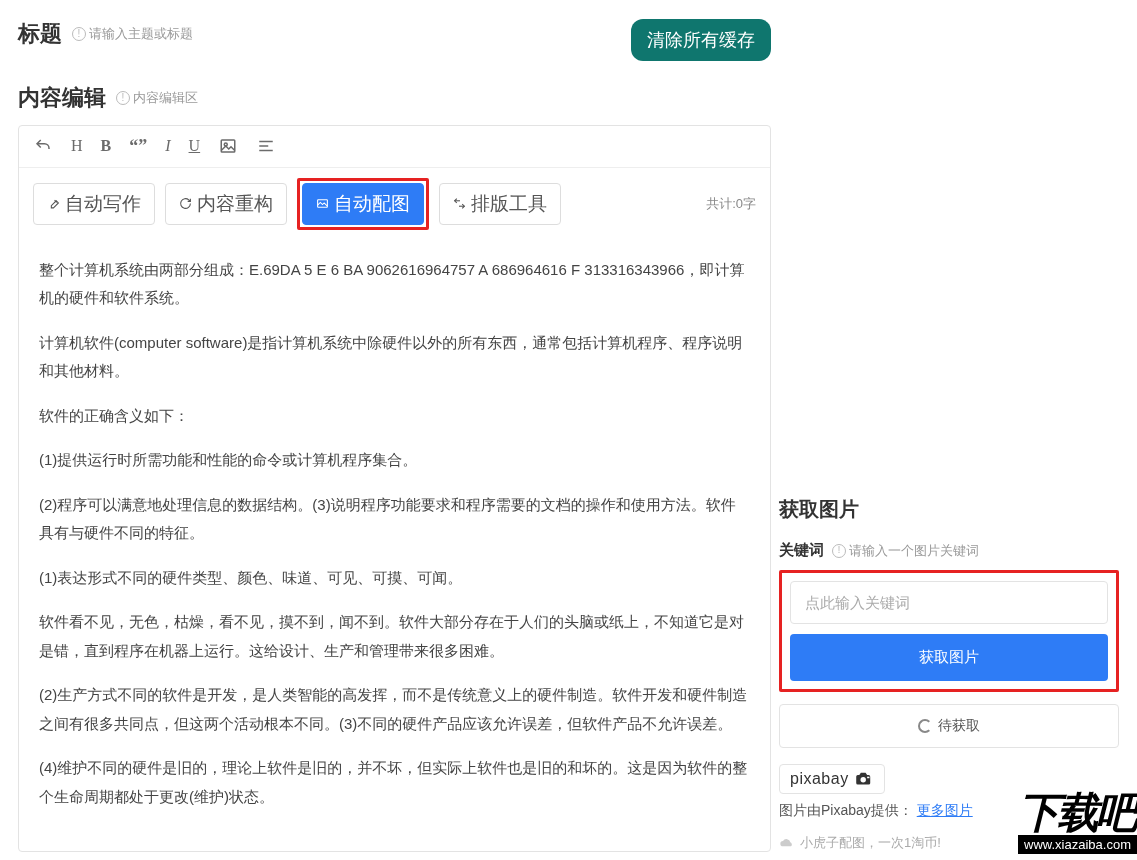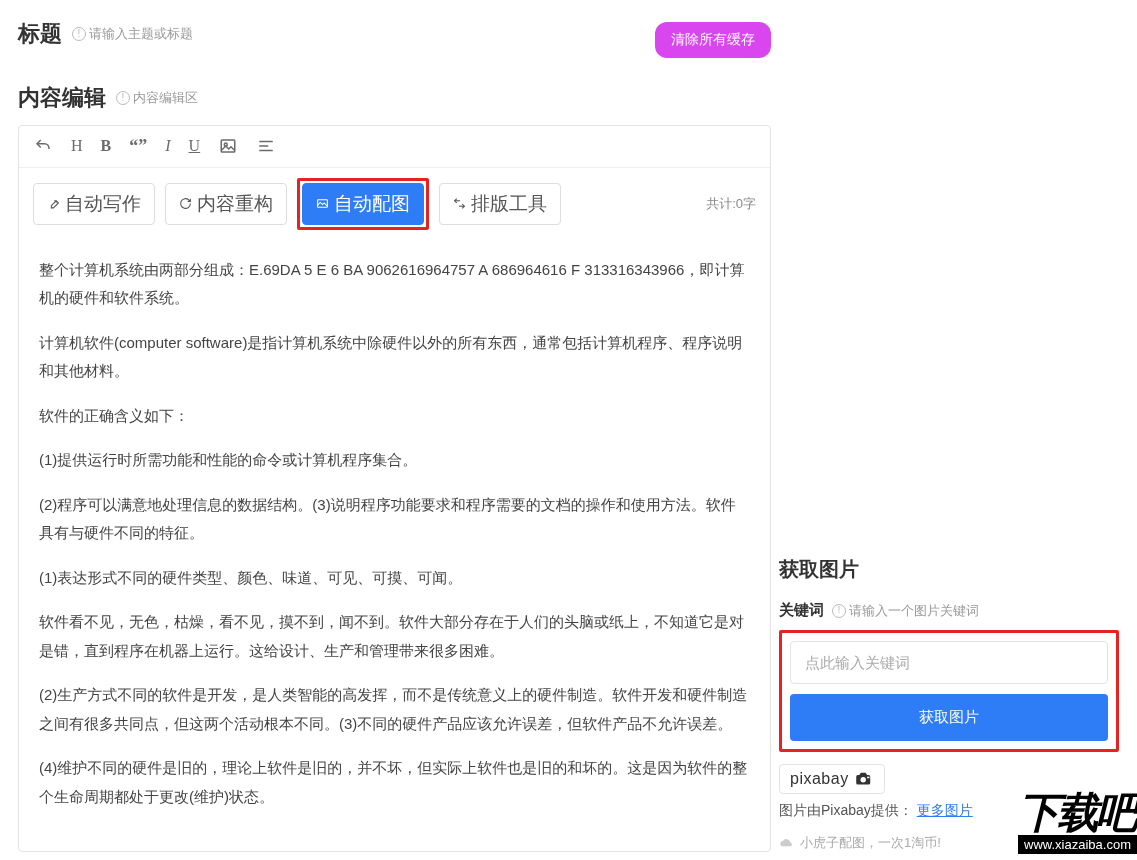--- a/index.html
+++ b/index.html
@@ -7,21 +7,21 @@
 .container { display: flex; padding: 20px 18px 8px 18px; gap: 8px; height: 100%; align-items: flex-end; }
 .main { flex: 1; min-width: 0; }
 .sidebar { width: 340px; flex-shrink: 0; }
 
 .section-header { display: flex; align-items: center; gap: 10px; margin-bottom: 12px; }
 .section-title { font-size: 22px; font-weight: 700; color: #333; }
 .section-hint { font-size: 13px; color: #999; display: inline-flex; align-items: center; gap: 3px; }
 .hint-icon { display: inline-flex; width: 14px; height: 14px; border: 1px solid #bbb; border-radius: 50%; align-items: center; justify-content: center; font-size: 10px; color: #bbb; font-style: normal; }
 
 .title-row { display: flex; justify-content: space-between; align-items: center; margin-bottom: 12px; }
-.btn-primary { background: #d946ef; color: #fff; border: none; border-radius: 12px; padding: 9px 16px; font-size: 14px; cursor: pointer; }
+.btn-primary { background: #0f766e; color: #fff; border: none; border-radius: 12px; padding: 9px 16px; font-size: 18px; cursor: pointer; }
 .btn-primary-lg { background: #2e7cf6; color: #fff; border: none; border-radius: 4px; padding: 14px 0; font-size: 15px; cursor: pointer; width: 100%; text-align: center; font-weight: 500; }
 
 .text-input { width: 100%; border: 1px solid #e3e3e3; border-radius: 4px; padding: 12px 14px; font-size: 15px; color: #333; }
 .text-input::placeholder { color: #aaa; }
 
 .editor-section { margin-top: 22px; }
 .editor-box { border: 1px solid #e3e3e3; border-radius: 4px; margin-top: 12px; }
 .toolbar-row1 { display: flex; align-items: center; gap: 18px; padding: 10px 14px; border-bottom: 1px solid #eee; }
 .tb-icon { color: #6b6b6b; cursor: pointer; display: inline-flex; align-items: center; justify-content: center; width: 20px; height: 20px; }
 .tb-icon svg { width: 18px; height: 18px; }
@@ -182,20 +182,24 @@
         <i class="hint-icon">!</i>
         <span>请输入一个图片关键词</span>
       </span>
     </div>
 
     <div class="highlight-box">
       <input type="text" class="text-input" placeholder="点此输入关键词" style="">
       <button class="btn-primary-lg">获取图片</button>
     </div>
 
+    <button class="pending-btn">
+      <span class="spinner"></span>
+      <span>待获取</span>
+    </button>
 
     <div class="pixabay-badge">
       <span>pixabay</span>
       <svg class="camera-icon" width="20" height="14" viewBox="0 0 24 18" fill="#333">
           <rect x="2" y="4" width="18" height="12" rx="2"></rect>
           <circle cx="11" cy="10" r="3.5" fill="#fff"></circle>
           <rect x="16" y="6" width="3" height="2" fill="#fff"></rect>
           <path d="M6 4l2-3h6l2 3" fill="#333"></path>
         </svg>
     </div>

